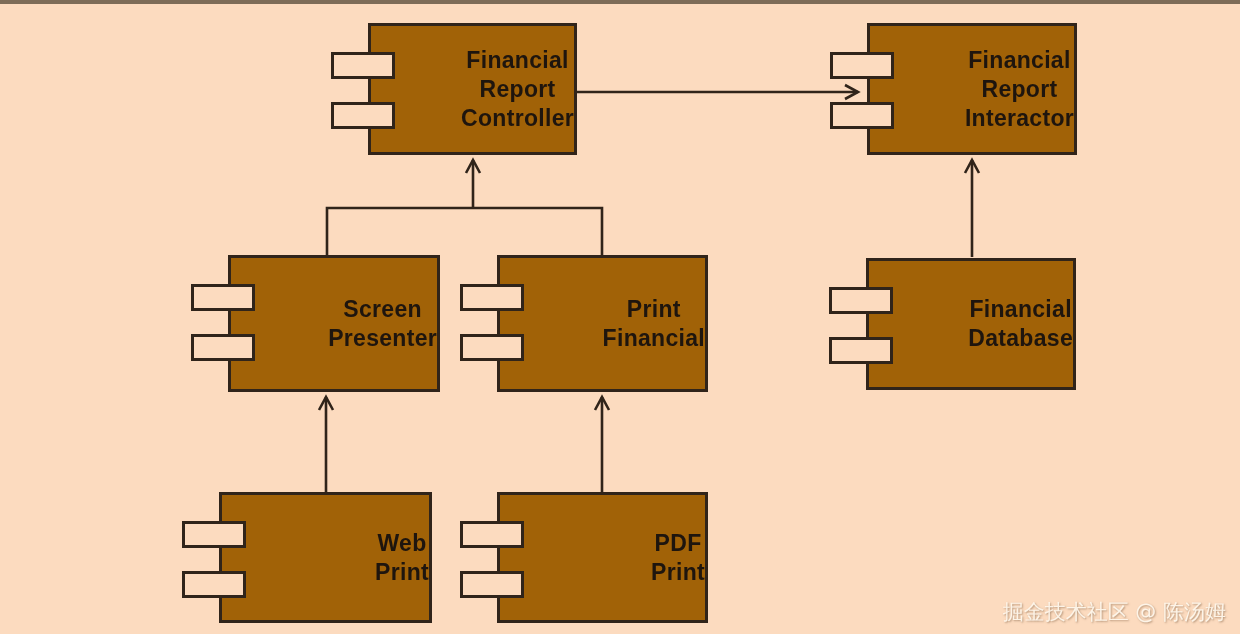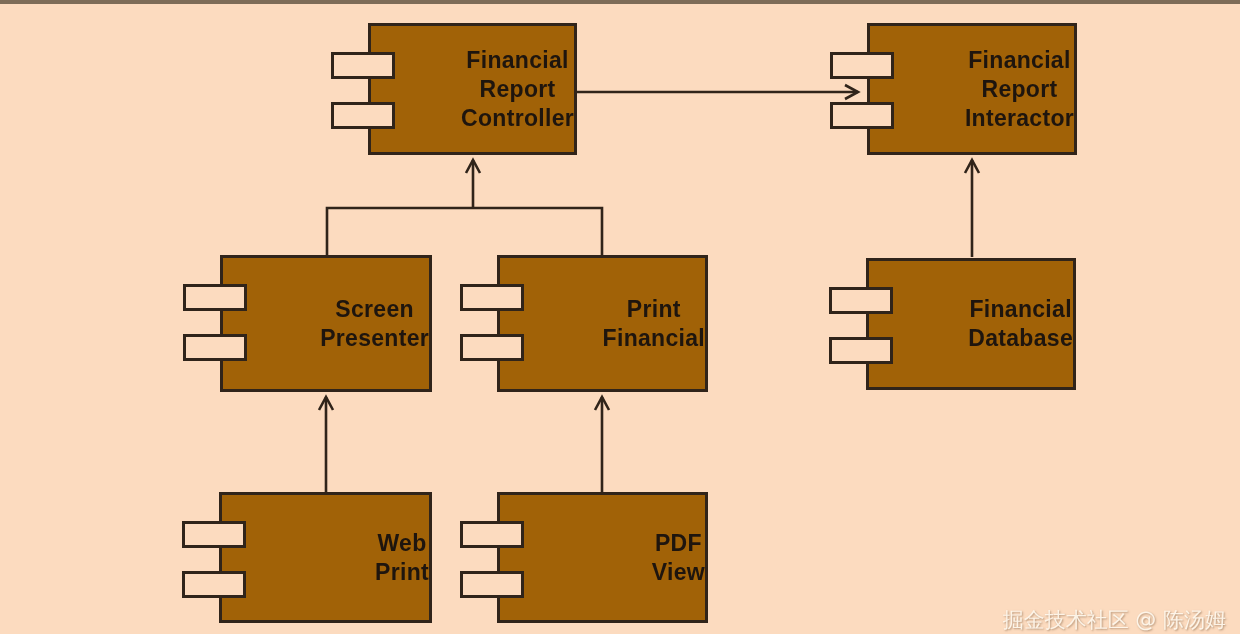--- a/index.html
+++ b/index.html
@@ -53,21 +53,21 @@
   svg.edges {
     position: absolute;
     left: 0; top: 0;
     width: 1240px;
     height: 634px;
     pointer-events: none;
   }
   .watermark {
     position: absolute;
     right: 14px;
-    bottom: 0;
+    bottom: 8px;
     font-size: 21px;
     font-weight: normal;
     color: rgba(255, 248, 238, 0.92);
     text-shadow: 1px 1px 2px rgba(120, 88, 58, 0.55);
     font-family: "DejaVu Sans", "Liberation Sans", sans-serif;
   }
 </style>
 </head>
 <body>
 
@@ -103,21 +103,21 @@
   </div>
 
   <div class="node" style="left:867px; top:23px; width:210px; height:132px;">
     <div class="tab t1"></div>
     <div class="tab t2"></div>
     <div class="node-label">Financial
 Report
 Interactor</div>
   </div>
 
-  <div class="node" style="left:220px; top:255px; width:212px; height:137px;">
+  <div class="node" style="left:228px; top:255px; width:212px; height:137px;">
     <div class="tab t1"></div>
     <div class="tab t2"></div>
     <div class="node-label">Screen
 Presenter</div>
   </div>
 
   <div class="node" style="left:497px; top:255px; width:211px; height:137px;">
     <div class="tab t1"></div>
     <div class="tab t2"></div>
     <div class="node-label">Print
@@ -135,18 +135,18 @@
     <div class="tab t1"></div>
     <div class="tab t2"></div>
     <div class="node-label">Web
 Print</div>
   </div>
 
   <div class="node" style="left:497px; top:492px; width:211px; height:131px;">
     <div class="tab t1"></div>
     <div class="tab t2"></div>
     <div class="node-label">PDF
-View</div>
+Print</div>
   </div>
 
   <div class="watermark">掘金技术社区 @ 陈汤姆</div>
 
 </div>
 
 </body></html>

